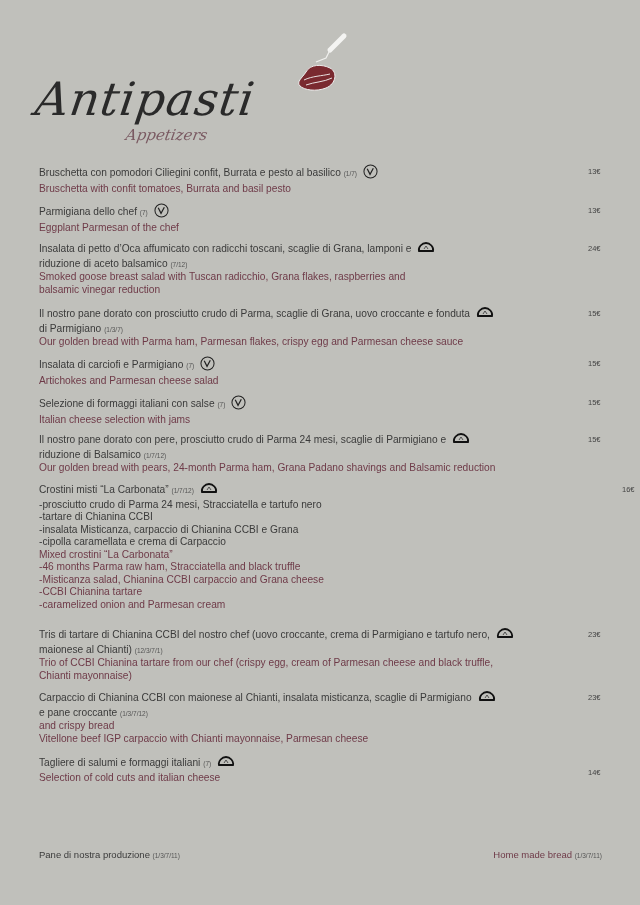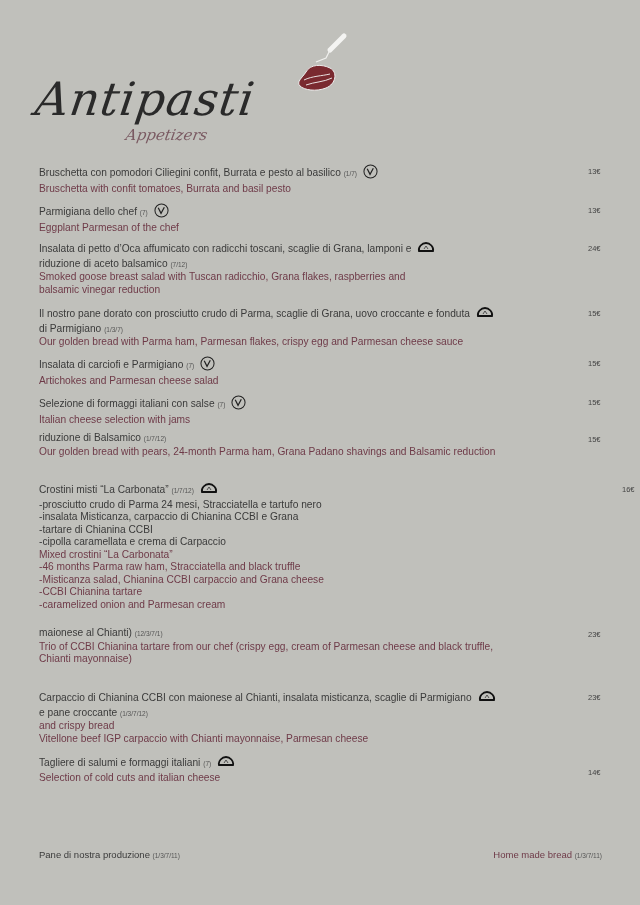--- a/index.html
+++ b/index.html
@@ -79,41 +79,49 @@
     <div class="price" style="top: 359px;">15€</div>
     <div class="item" style="top: 395px;">
       <div class="it"><span>Selezione di formaggi italiani con salse</span> <span class="al">(7)</span><span class="ico"><svg width="15" height="15" viewBox="0 0 16 16">
             <circle cx="8" cy="8" r="7" fill="none" stroke="#222" stroke-width="1.1"></circle>
             <path d="M4.5 5 L7.5 11 L11 4.5" fill="none" stroke="#222" stroke-width="1.3"></path>
           </svg></span></div>
       <div class="en">Italian cheese selection with jams</div>
     </div>
     <div class="price" style="top: 398px;">15€</div>
     <div class="item" style="top: 432px;">
+      <div class="it"><span>Il nostro pane dorato con pere, prosciutto crudo di Parma 24 mesi, scaglie di Parmigiano  e</span><span class="ico"><svg width="18" height="13" viewBox="0 0 18 13">
+            <path d="M2 10 C1 6 5 2 9 2 C13 2 17 6 16 10 Z" fill="none" stroke="#111" stroke-width="1.8"></path>
+            <path d="M7 8 L9 5 L11 8" fill="none" stroke="#333" stroke-width="0.8"></path>
+          </svg></span></div>
       <div class="it"><span>riduzione di Balsamico</span> <span class="al">(1/7/12)</span></div>
       <div class="en">Our golden bread with pears, 24-month Parma ham, Grana Padano shavings and Balsamic reduction</div>
     </div>
     <div class="price" style="top: 435px;">15€</div>
     <div class="item" style="top: 482px;">
       <div class="it"><span>Crostini misti “La Carbonata”</span> <span class="al">(1/7/12)</span><span class="ico"><svg width="18" height="13" viewBox="0 0 18 13">
             <path d="M2 10 C1 6 5 2 9 2 C13 2 17 6 16 10 Z" fill="none" stroke="#111" stroke-width="1.8"></path>
             <path d="M7 8 L9 5 L11 8" fill="none" stroke="#333" stroke-width="0.8"></path>
           </svg></span></div>
       <div class="it">-prosciutto crudo di Parma 24 mesi, Stracciatella e tartufo nero</div>
+      <div class="it">-tartare di Chianina CCBI</div>
       <div class="it">-insalata Misticanza, carpaccio di Chianina CCBI e Grana</div>
-      <div class="it">-tartare di Chianina CCBI</div>
       <div class="it">-cipolla caramellata e crema di Carpaccio</div>
       <div class="en">Mixed crostini “La Carbonata”</div>
       <div class="en">-46 months Parma raw ham, Stracciatella and black truffle</div>
       <div class="en">-Misticanza salad, Chianina CCBI carpaccio and Grana cheese</div>
       <div class="en">-CCBI Chianina tartare</div>
       <div class="en">-caramelized onion and Parmesan cream</div>
     </div>
     <div class="price" style="top: 485px; margin-left: 34px;">16€</div>
     <div class="item" style="top: 627px;">
+      <div class="it"><span>Tris di tartare di Chianina CCBI del nostro chef (uovo croccante, crema di Parmigiano e tartufo nero,</span><span class="ico"><svg width="18" height="13" viewBox="0 0 18 13">
+            <path d="M2 10 C1 6 5 2 9 2 C13 2 17 6 16 10 Z" fill="none" stroke="#111" stroke-width="1.8"></path>
+            <path d="M7 8 L9 5 L11 8" fill="none" stroke="#333" stroke-width="0.8"></path>
+          </svg></span></div>
       <div class="it"><span>maionese al Chianti)</span> <span class="al">(12/3/7/1)</span></div>
       <div class="en">Trio of CCBI Chianina tartare from our chef (crispy egg, cream of Parmesan cheese and black truffle,</div>
       <div class="en">Chianti mayonnaise)</div>
     </div>
     <div class="price" style="top: 630px;">23€</div>
     <div class="item" style="top: 690px;">
       <div class="it"><span>Carpaccio di Chianina CCBI con maionese al Chianti, insalata misticanza, scaglie di Parmigiano</span><span class="ico"><svg width="18" height="13" viewBox="0 0 18 13">
             <path d="M2 10 C1 6 5 2 9 2 C13 2 17 6 16 10 Z" fill="none" stroke="#111" stroke-width="1.8"></path>
             <path d="M7 8 L9 5 L11 8" fill="none" stroke="#333" stroke-width="0.8"></path>
           </svg></span></div>

